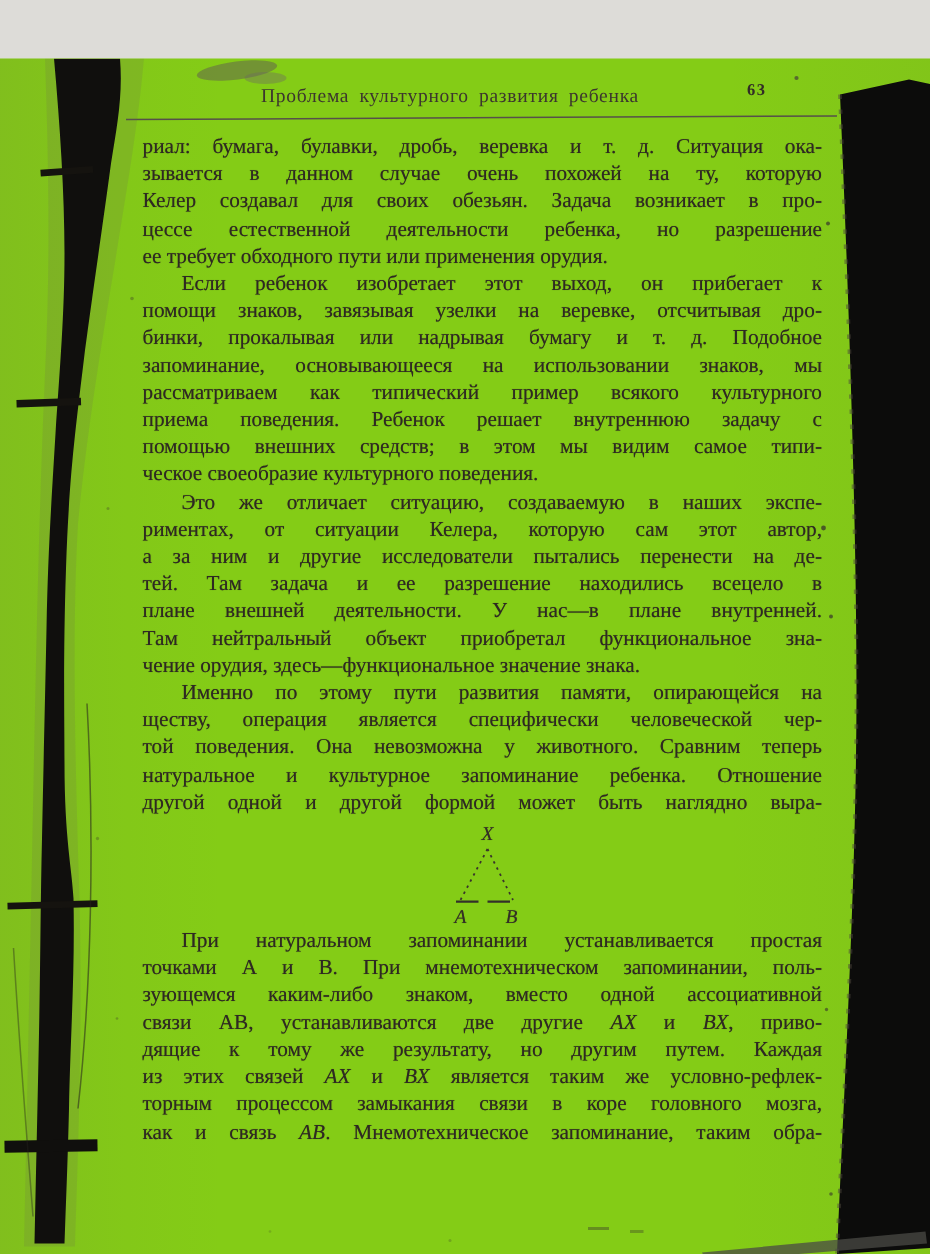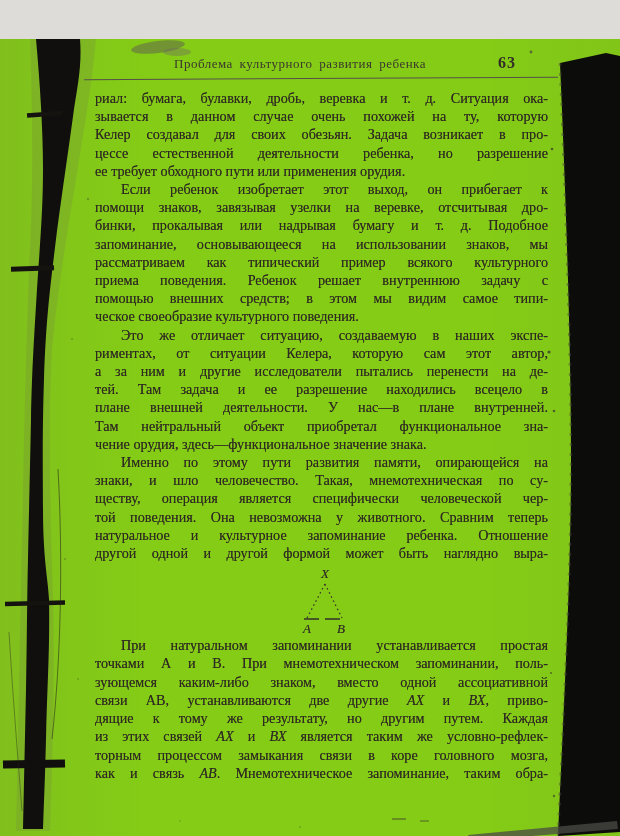--- a/index.html
+++ b/index.html
@@ -11,21 +11,21 @@
   }
   .shade { position:absolute; inset:0; z-index:1; pointer-events:none;
     background:linear-gradient(90deg, rgba(105,95,80,.12) 0, rgba(105,95,80,.04) 13%, rgba(0,0,0,0) 24%, rgba(0,0,0,0) 78%, rgba(90,85,75,.06) 100%);
   }
   .running-title {
     position:absolute; top:17px; left:95px; width:410px; z-index:2;
     text-align:center; font-size:13px; color:#3c362e; letter-spacing:.5px; word-spacing:3px;
   }
   .page-num {
     position:absolute; top:15px; left:498px; z-index:2;
-    font-size:16px; font-weight:bold; color:#322d26; letter-spacing:1px;
+    font-size:11px; font-weight:bold; color:#322d26; letter-spacing:1px;
   }
   .rule {
     position:absolute; top:39px; left:84px; width:474px; height:0; z-index:2;
     border-top:1.6px solid #56504a; transform:rotate(-.3deg);
   }
   .col {
     position:absolute; left:95px; top:50px; width:453px; z-index:2;
     font-size:14.2px; line-height:18.2px; color:#2e2922;
     text-shadow:0 0 .5px rgba(46,41,34,.65);
   }
@@ -70,21 +70,20 @@
       <div class="line ind">Это же отличает ситуацию, создаваемую в наших экспе-</div>
       <div class="line">риментах, от ситуации Келера, которую сам этот автор,</div>
       <div class="line">а за ним и другие исследователи пытались перенести на де-</div>
       <div class="line">тей. Там задача и ее разрешение находились всецело в</div>
       <div class="line">плане внешней деятельности. У нас—в плане внутренней.</div>
       <div class="line">Там нейтральный объект приобретал функциональное зна-</div>
       <div class="line last">чение орудия, здесь—функциональное значение знака.</div>
     </div>
     <div>
       <div class="line ind">Именно по этому пути развития памяти, опирающейся на</div>
-      <div class="line">знаки, и шло человечество. Такая, мнемотехническая по су-</div>
       <div class="line">ществу, операция является специфически человеческой чер-</div>
       <div class="line">той поведения. Она невозможна у животного. Сравним теперь</div>
       <div class="line">натуральное и культурное запоминание ребенка. Отношение</div>
       <div class="line">другой одной и другой формой может быть наглядно выра-</div>
     </div>
 
     <div class="diagram">
       <svg class="tri" width="84" height="72" viewBox="0 0 84 72">
         <text x="44" y="14" text-anchor="middle">X</text>
         <path d="M 44 20 L 26 54" fill="none" stroke="#3a342c" stroke-width="1.2" stroke-dasharray="1.6,3"></path>

